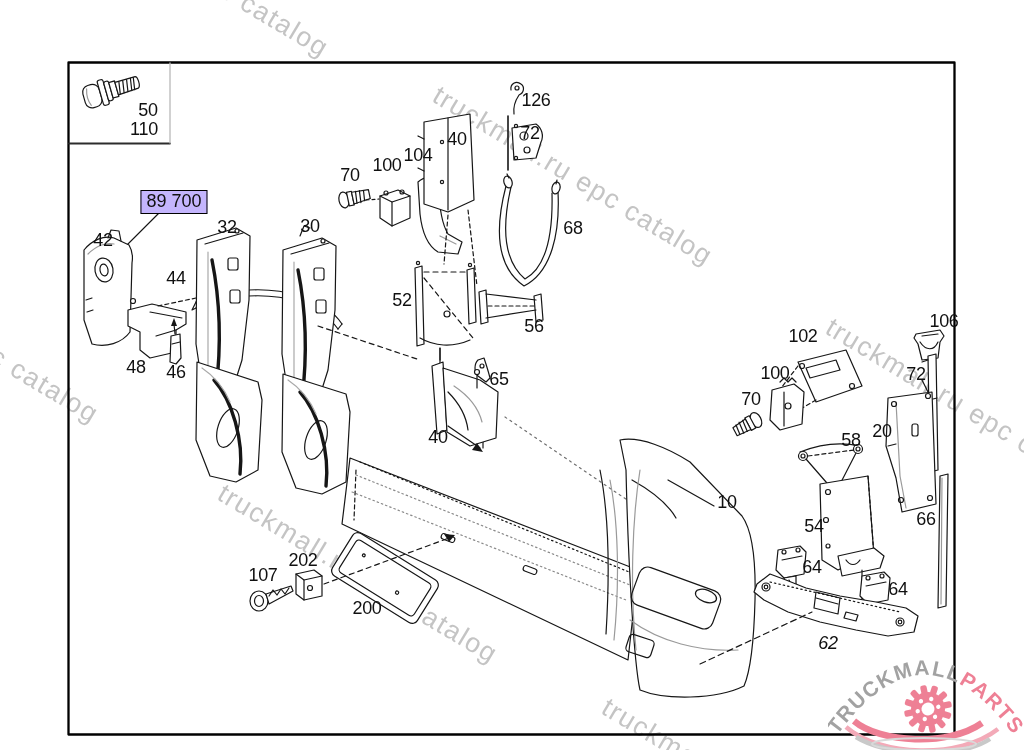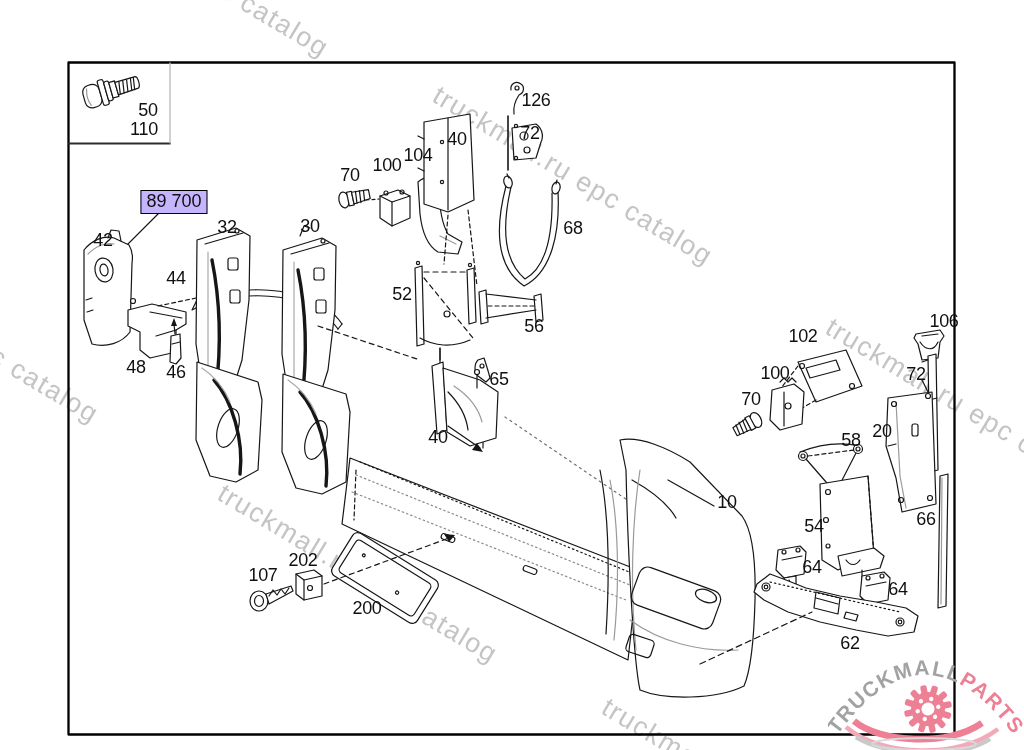--- a/index.html
+++ b/index.html
@@ -361,37 +361,37 @@
   <div class="plabel" style="left:176px;top:278px;">44</div>
   <div class="plabel" style="left:136px;top:367px;">48</div>
   <div class="plabel" style="left:176px;top:372px;">46</div>
   <div class="plabel" style="left:350px;top:175px;">70</div>
   <div class="plabel" style="left:387px;top:165px;">100</div>
   <div class="plabel" style="left:418px;top:155px;">104</div>
   <div class="plabel" style="left:457px;top:139px;">40</div>
   <div class="plabel" style="left:536px;top:100px;">126</div>
   <div class="plabel" style="left:530px;top:133px;">72</div>
   <div class="plabel" style="left:573px;top:228px;">68</div>
-  <div class="plabel" style="left:402px;top:294px;">52</div>
+  <div class="plabel" style="left:402px;top:300px;">52</div>
   <div class="plabel" style="left:534px;top:326px;">56</div>
   <div class="plabel" style="left:499px;top:379px;">65</div>
   <div class="plabel" style="left:438px;top:437px;">40</div>
   <div class="plabel" style="left:727px;top:502px;">10</div>
   <div class="plabel" style="left:919px;top:321px;margin-left:25px;">106</div>
   <div class="plabel" style="left:803px;top:336px;">102</div>
   <div class="plabel" style="left:775px;top:373px;">100</div>
   <div class="plabel" style="left:751px;top:399px;">70</div>
   <div class="plabel" style="left:916px;top:374px;">72</div>
   <div class="plabel" style="left:882px;top:431px;">20</div>
   <div class="plabel" style="left:851px;top:440px;">58</div>
   <div class="plabel" style="left:814px;top:526px;">54</div>
   <div class="plabel" style="left:926px;top:519px;">66</div>
   <div class="plabel" style="left:812px;top:567px;">64</div>
   <div class="plabel" style="left:898px;top:589px;">64</div>
-  <div class="plabel" style="left:850px;top:643px;">62</div>
+  <div class="plabel" style="left:828px;top:643px;font-style:italic;">62</div>
   <div class="plabel" style="left:263px;top:575px;">107</div>
   <div class="plabel" style="left:303px;top:560px;">202</div>
   <div class="plabel" style="left:367px;top:608px;">200</div>
 
   <svg class="logo" viewBox="0 0 196 105">
     <defs>
       <path id="logoArc" d="M8,92 Q98,-34 190,96"></path>
     </defs>
     <path d="M26,76 C52,98 120,102 154,78" stroke="#ee8095" stroke-width="6.5" fill="none"></path>
     <path d="M18,82 C52,112 132,114 170,84" stroke="#f3aab8" stroke-width="4.5" fill="none"></path>

